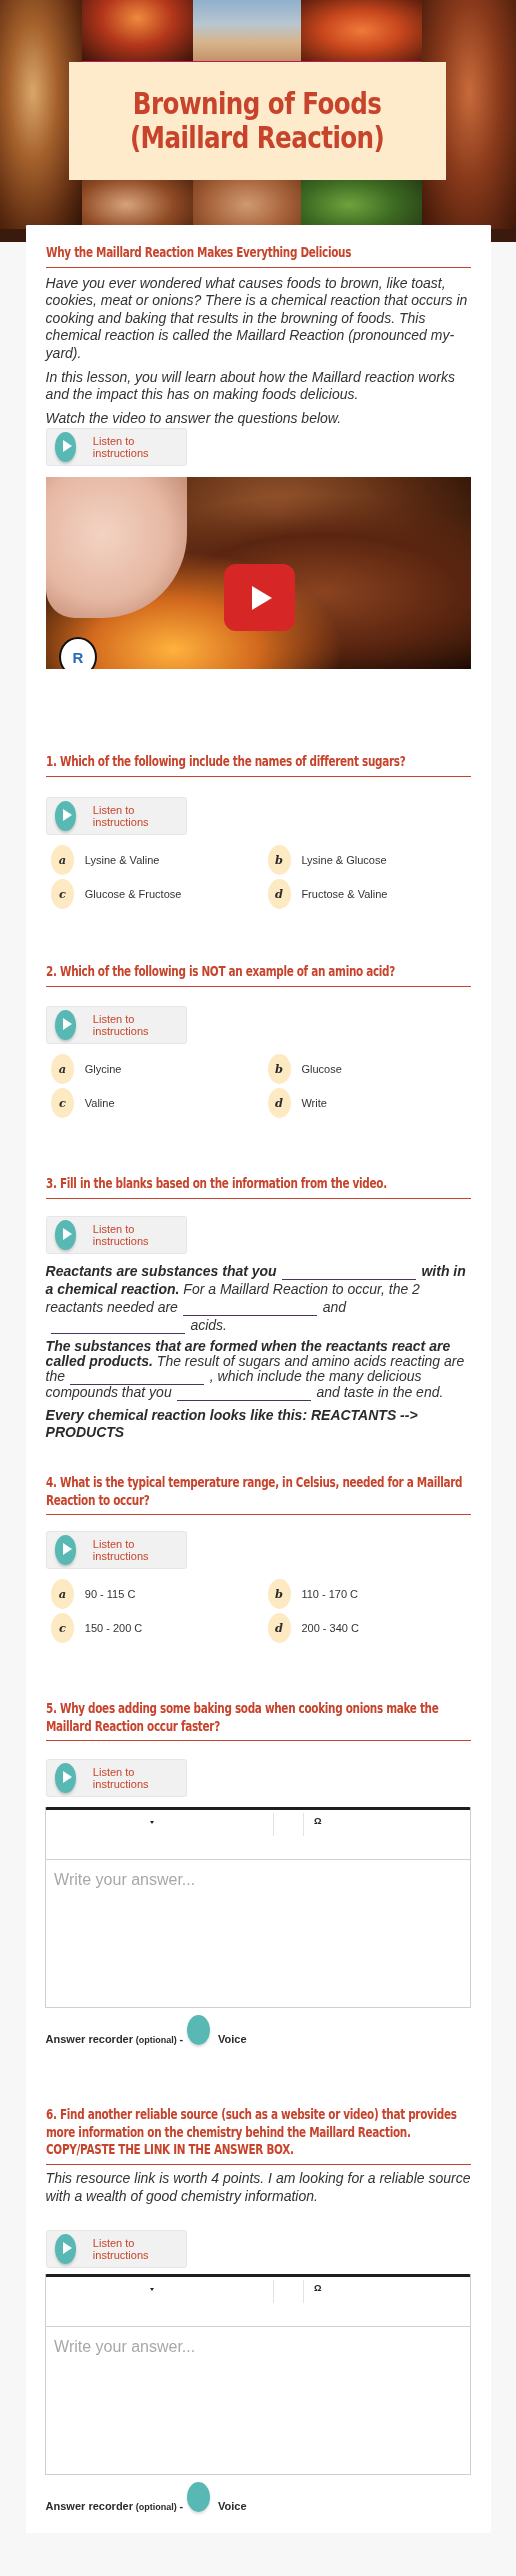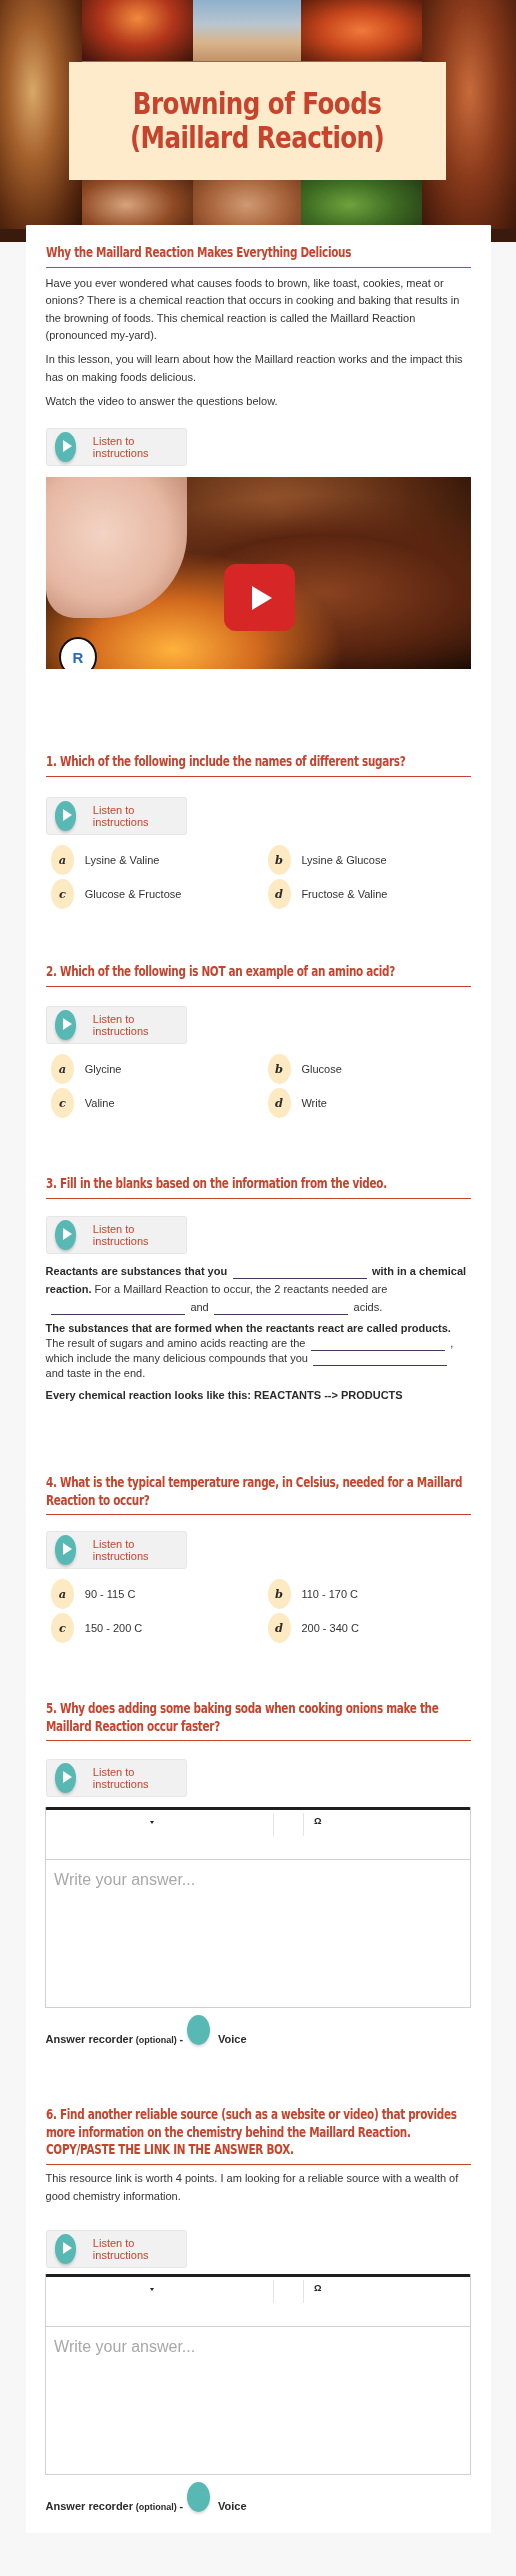--- a/index.html
+++ b/index.html
@@ -1,20 +1,20 @@
 <!DOCTYPE html>
 <html style="font-size:10.8px"><head>
 <meta charset="utf-8">
 <style>
   * { box-sizing: border-box; margin: 0; padding: 0; }
   html, body { width: 516px; background: #f7f7f7; }
   body { font-family: "Liberation Sans", "DejaVu Sans", sans-serif; color: #2b2b2b; position: relative; }
 
   
-  .hero { position: relative; width: 516px; height: 242px; overflow: hidden; background: #737373; }
+  .hero { position: relative; width: 516px; height: 242px; overflow: hidden; background: #be185d; }
   .hero .tile { position: absolute; }
   .hero .t1 { left: 0; top: 0; width: 82px; height: 229px; background: radial-gradient(ellipse at 40% 40%, #d9a76a 0%, #a5612c 35%, #5b2a10 75%, #2c1306 100%); }
   .hero .t2 { left: 82px; top: 0; width: 111px; height: 61px; background: radial-gradient(ellipse at 50% 30%, #f08a3c 0%, #b3361b 45%, #3a140a 100%); }
   .hero .t3 { left: 193px; top: 0; width: 108px; height: 61px; background: linear-gradient(180deg, #8fb0cc 0%, #b9c6d0 40%, #d8b48a 70%, #c2926a 100%); }
   .hero .t4 { left: 301px; top: 0; width: 121px; height: 61px; background: radial-gradient(ellipse at 50% 50%, #f07a3a 0%, #c9471d 45%, #5a1d0c 100%); }
   .hero .t5 { left: 422px; top: 0; width: 95px; height: 229px; background: radial-gradient(ellipse at 50% 40%, #c86b3b 0%, #8a3a1b 45%, #3c1608 100%); }
   .hero .t6 { left: 82px; top: 180px; width: 111px; height: 62px; background: radial-gradient(ellipse at 40% 40%, #d7a37c 0%, #8f4a24 50%, #3b180a 100%); }
   .hero .t7 { left: 193px; top: 180px; width: 108px; height: 62px; background: radial-gradient(ellipse at 50% 40%, #d09a72 0%, #a8643c 50%, #6e3416 100%); }
   .hero .t8 { left: 301px; top: 180px; width: 121px; height: 62px; background: radial-gradient(ellipse at 40% 40%, #6fa23d 0%, #3d6a22 45%, #1d2d12 100%); }
   .hero .t0 { left: 0; top: 229px; width: 516px; height: 13.4px; background: #3a1a0c; }
@@ -23,21 +23,21 @@
   .hero-title { font-family: "DejaVu Sans", sans-serif; font-weight: bold; color: #c8432b; font-size: 30px; line-height: 1.14; letter-spacing: -0.7px; transform: scaleX(0.82); }
 
   
   .card { position: absolute; left: 25.6px; top: 225px; width: 465px; height: 2308px; background: #ffffff; border-radius: 1.3px; }
   .inner { position: absolute; left: 20px; width: 425px; }
 
   .h-section { font-family: "DejaVu Sans", sans-serif; font-weight: bold; color: #c8432b; font-size: 13.4px; line-height: 17.5px; letter-spacing: -0.4px; transform-origin: left top; }
   .h-wrap { border-bottom: 1px solid #c8432b; padding-bottom: 5.4px; }
   .squeeze { display: inline-block; transform: scaleX(0.78); transform-origin: left center; white-space: nowrap; }
 
-  .para { font-size: 11px; line-height: 17.5px; color: #333; }
+  .para { font-size: 14px; line-height: 17.5px; color: #333; font-style: italic; }
   .para b { color: #2b2b2b; }
 
   .listen { position: absolute; width: 141px; height: 38px; background: #f1f1f1; border: 0.7px solid #e6e6e6; border-radius: 2.7px; display: flex; align-items: center; }
   .listen .play { width: 23px; height: 30px; border-radius: 50%; background: #58b9b4; margin-left: 8px; position: relative; box-shadow: 0 2px 2.7px rgba(0,0,0,0.18); }
   .listen .play::after { content: ""; position: absolute; left: 8px; top: 8px; border-left: 9.4px solid #fff; border-top: 6.7px solid transparent; border-bottom: 6.7px solid transparent; }
   .listen .label { margin-left: 17px; font-size: 11px; color: #c8432b; }
 
   .video { position: absolute; left: 20px; width: 425px; height: 192px; overflow: hidden;
     background: radial-gradient(ellipse at 30% 90%, #ffb23d 0%, #d36a1e 20%, transparent 40%),
                 radial-gradient(ellipse at 65% 60%, #8a4320 0%, #5a2510 35%, transparent 60%),

